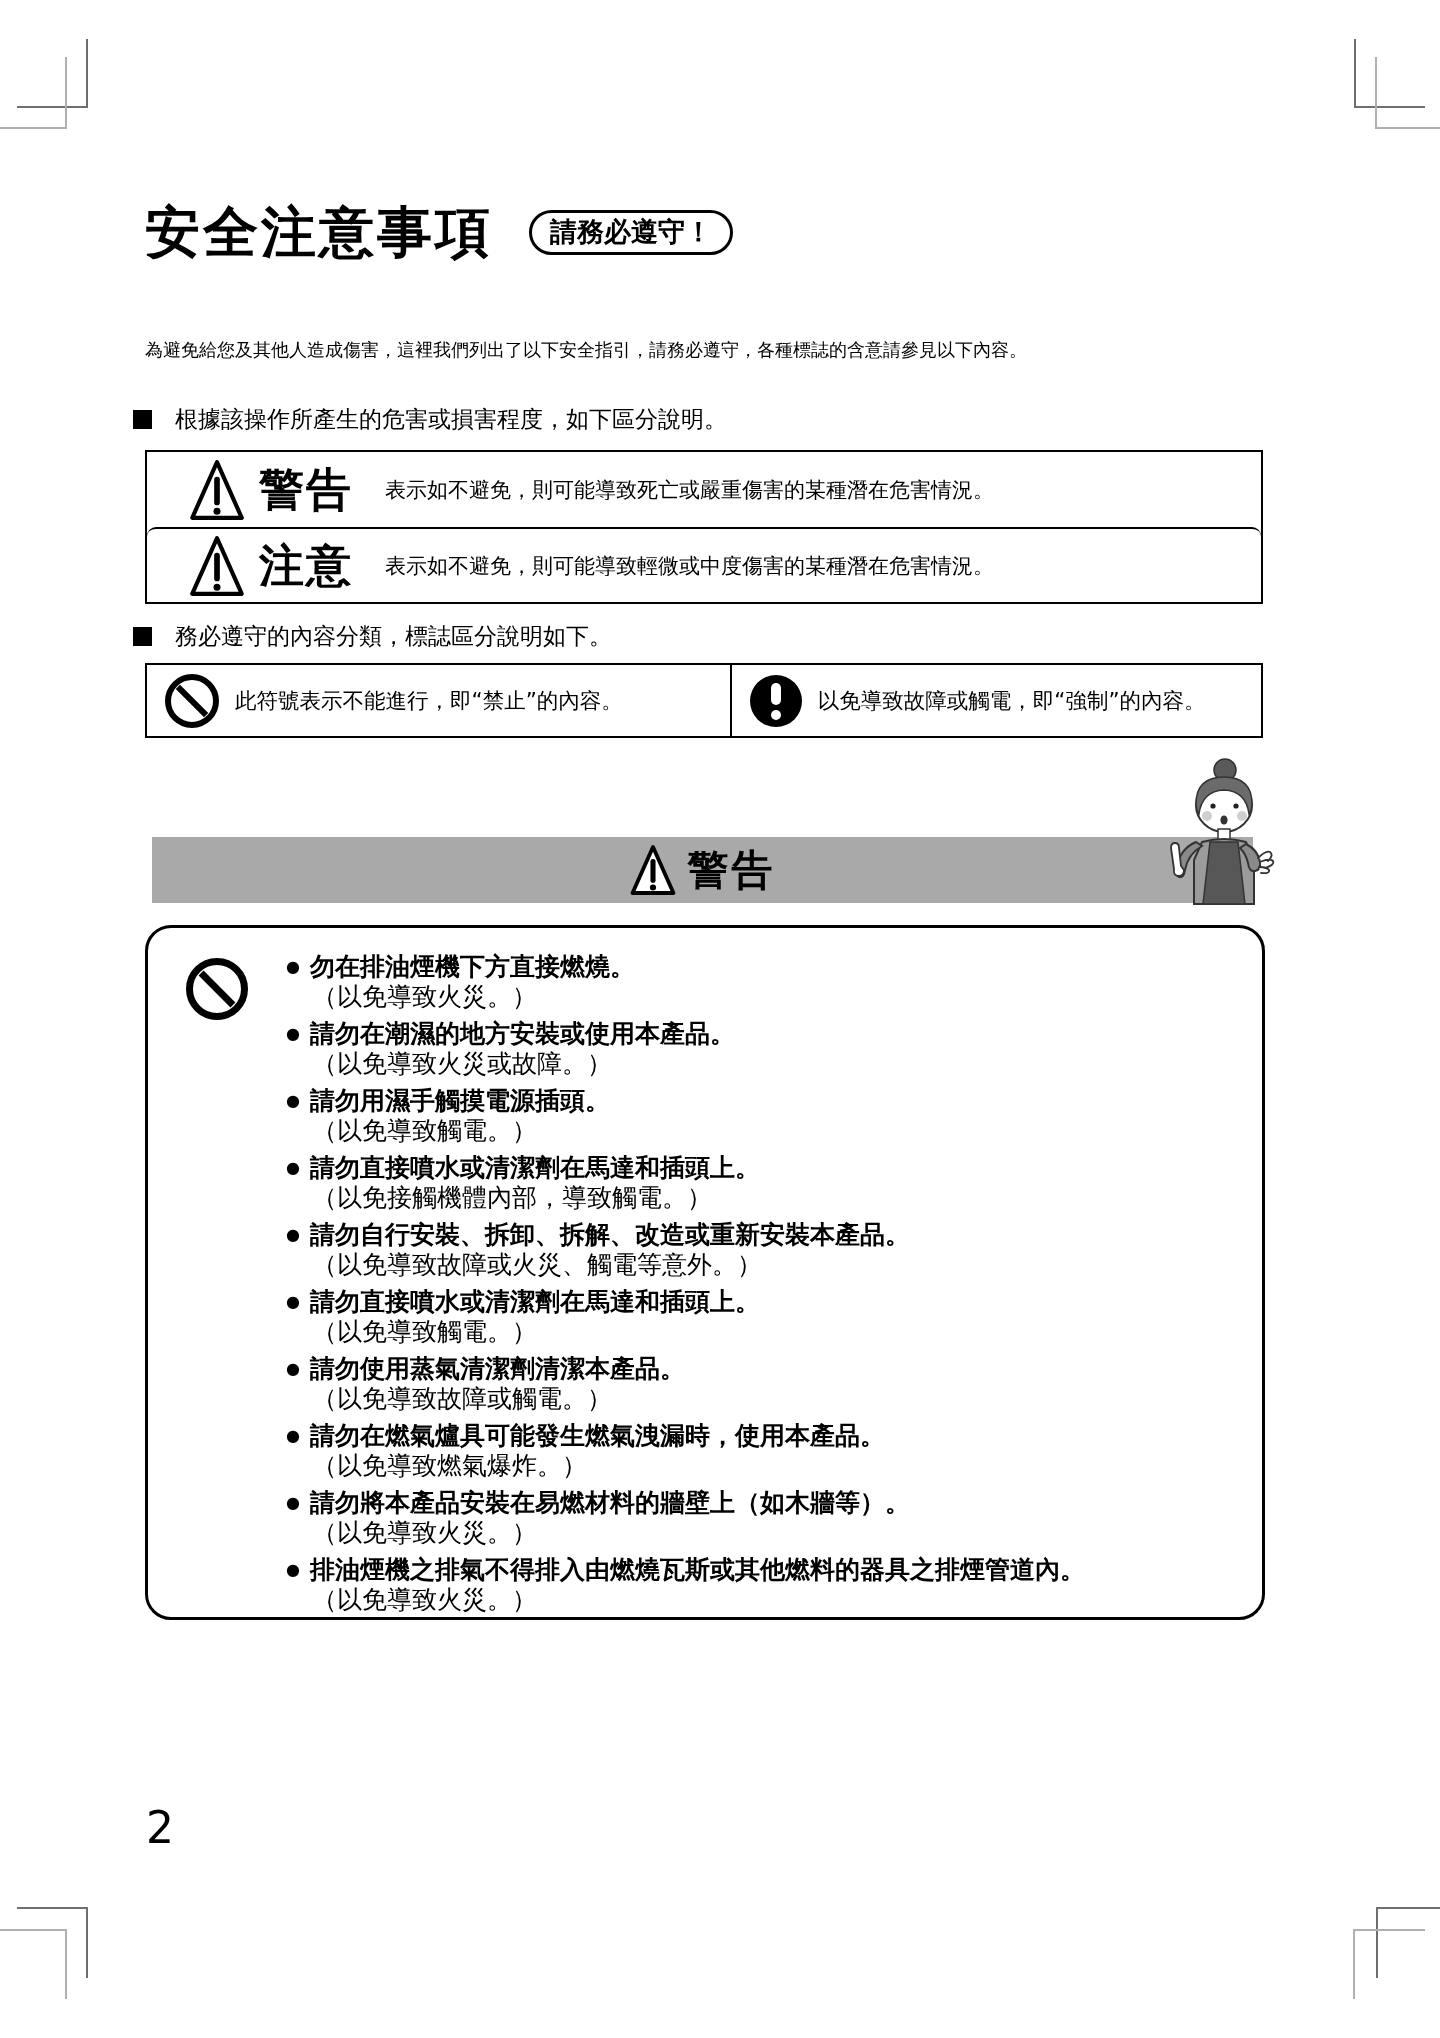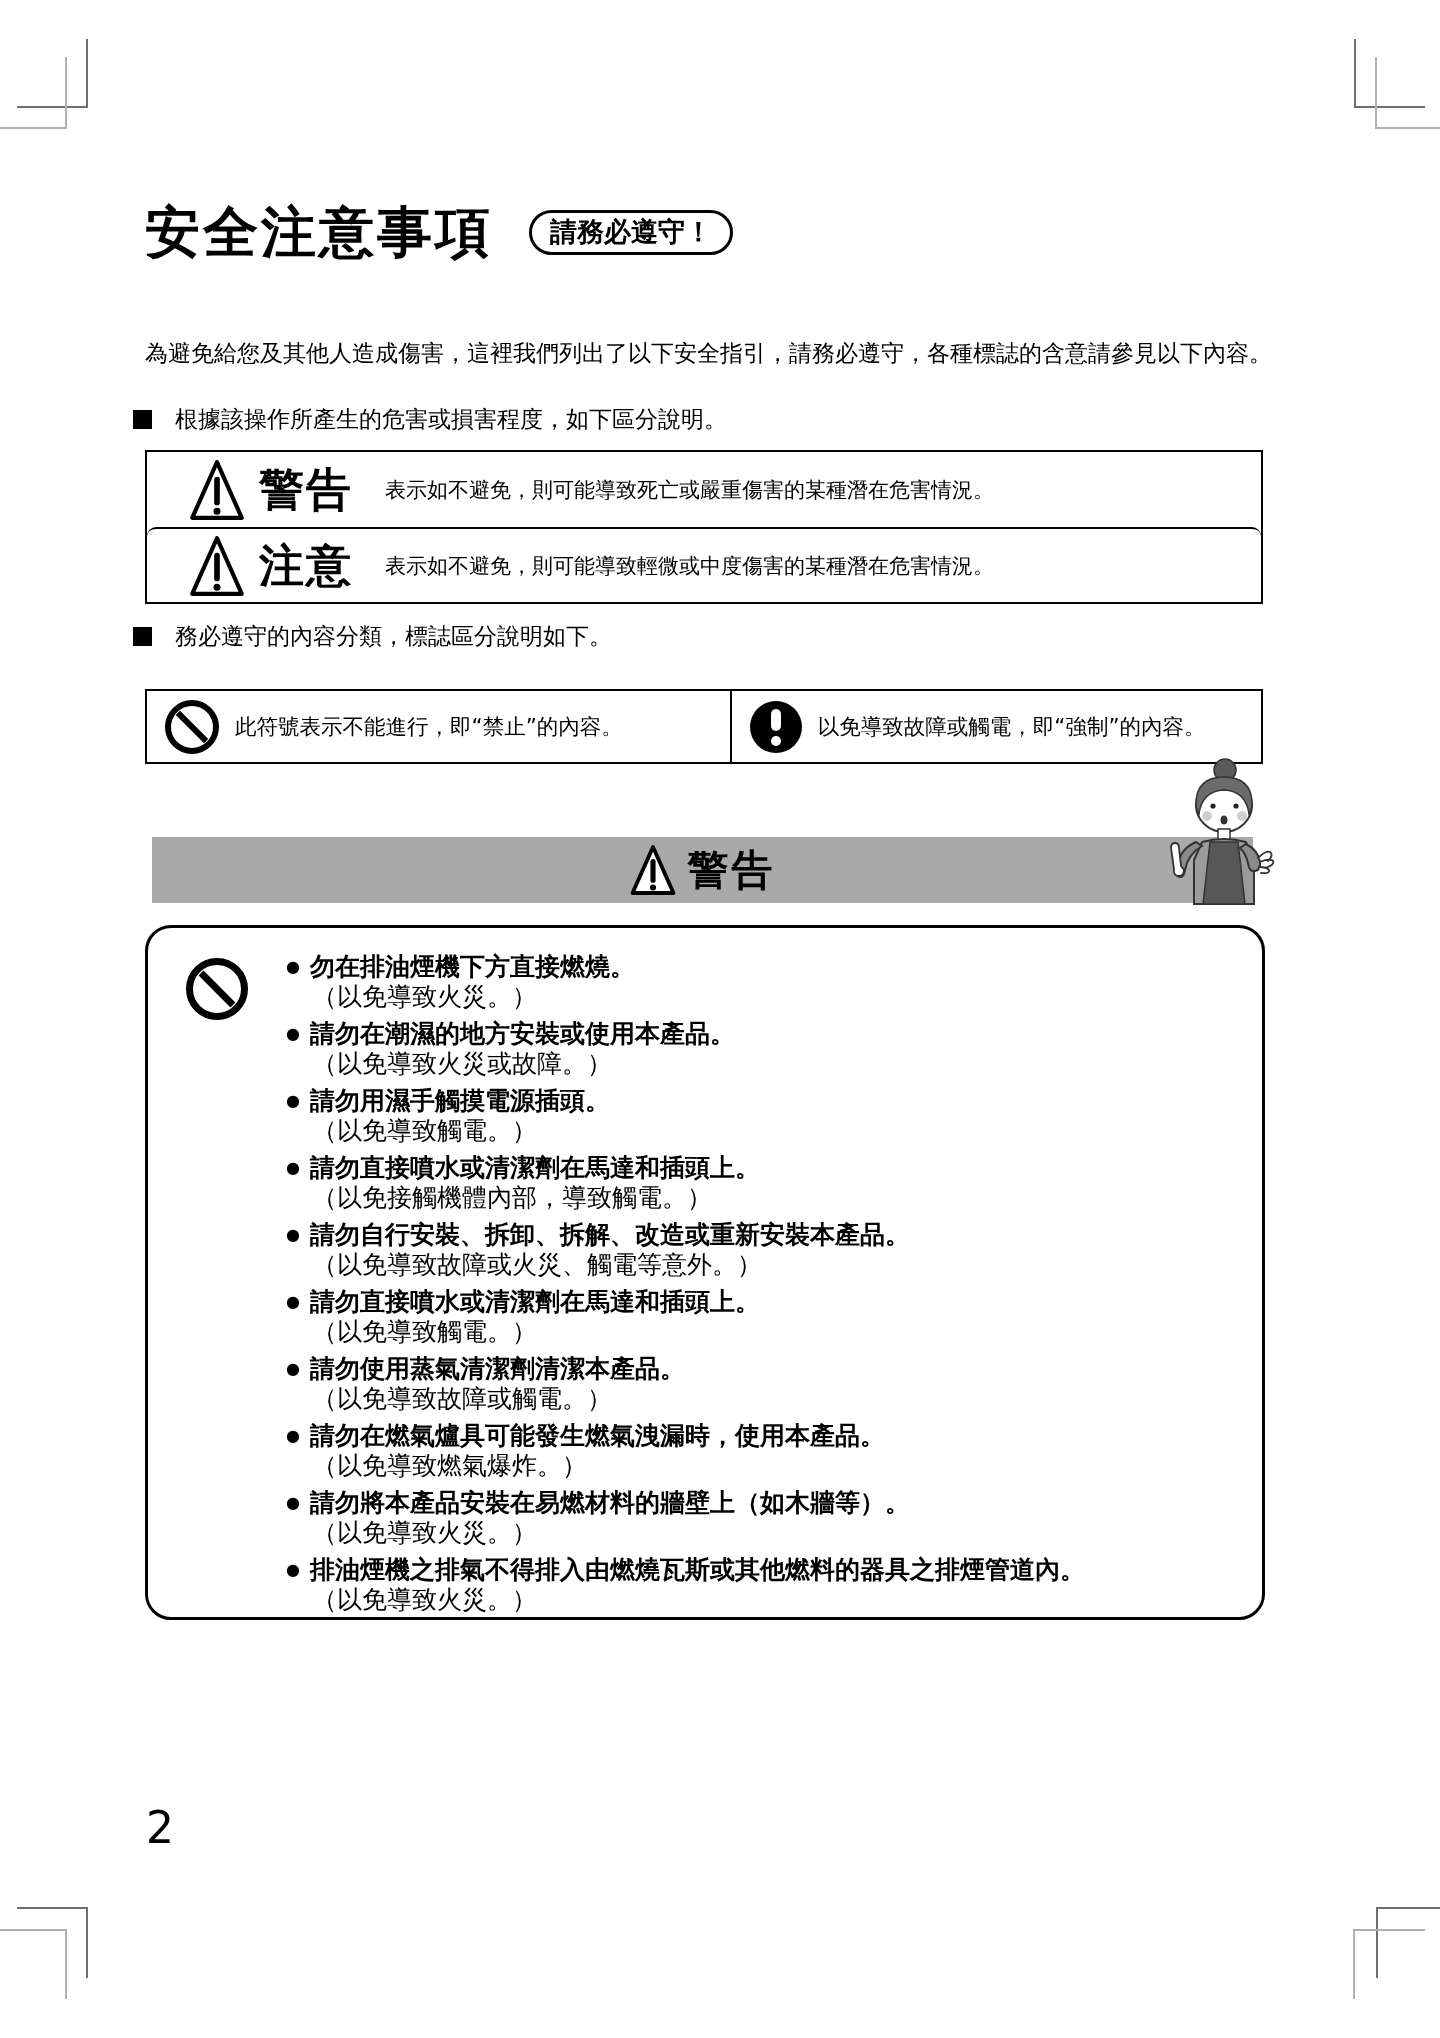--- a/index.html
+++ b/index.html
@@ -19,37 +19,37 @@
   .br-a{left:1376px;top:1907px;width:64px;height:69px;border-left:2px solid;border-top:2px solid;}
   .br-b{left:1353px;top:1929px;width:70px;height:68px;border-left:2px solid;border-top:2px solid;}
 
   
   .header{position:absolute;left:145px;top:205px;display:flex;align-items:center;gap:36px;}
   .title{font-size:55px;font-weight:bold;letter-spacing:3px;line-height:1;}
   .badge{border:3px solid #000;border-radius:24px;padding:5px 18px 7px;
          font-size:27px;font-weight:bold;line-height:1;white-space:nowrap;}
 
   
-  .intro{position:absolute;left:145px;top:335px;width:1160px;font-size:23px;line-height:1.62;}
+  .intro{position:absolute;left:145px;top:335px;width:1160px;font-size:18px;line-height:1.62;}
 
   
   .section{position:absolute;left:133px;display:flex;align-items:center;gap:23px;font-size:23px;}
   .sec1{top:404px;} .sec2{top:621px;}
   .sq{width:19px;height:19px;background:#000;flex:0 0 auto;}
 
   
   .sev-table{position:absolute;left:145px;top:450px;width:1118px;border:2px solid #000;box-sizing:border-box;}
   .sev-row{display:flex;align-items:center;height:75px;padding-left:42px;box-sizing:border-box;}
   .sev-row + .sev-row{border-top:2px solid #000;border-radius:9px;}
   .sev-level{font-size:45px;font-weight:bold;margin-left:14px;letter-spacing:2px;line-height:1;}
   .sev-desc{font-size:21px;margin-left:32px;}
 
   
   .sym-table{position:absolute;left:145px;top:663px;width:1118px;height:75px;
-             border:2px solid #000;box-sizing:border-box;display:flex;margin-top:26px;}
+             border:2px solid #000;box-sizing:border-box;display:flex;}
   .sym-cell{display:flex;align-items:center;box-sizing:border-box;padding-left:18px;}
   .sym-cell.c1{width:52.5%;border-right:2px solid #000;}
   .sym-cell.c2{width:47.5%;}
   .sym-desc{font-size:21.5px;margin-left:16px;}
 
   
   .prohibit{position:relative;border-radius:50%;border:6px solid #000;box-sizing:border-box;
             width:54px;height:54px;flex:0 0 auto;background:#fff;}
   .prohibit::after{content:"";position:absolute;left:50%;top:50%;width:40px;height:6px;background:#000;
                    transform:translate(-50%,-50%) rotate(45deg);}

